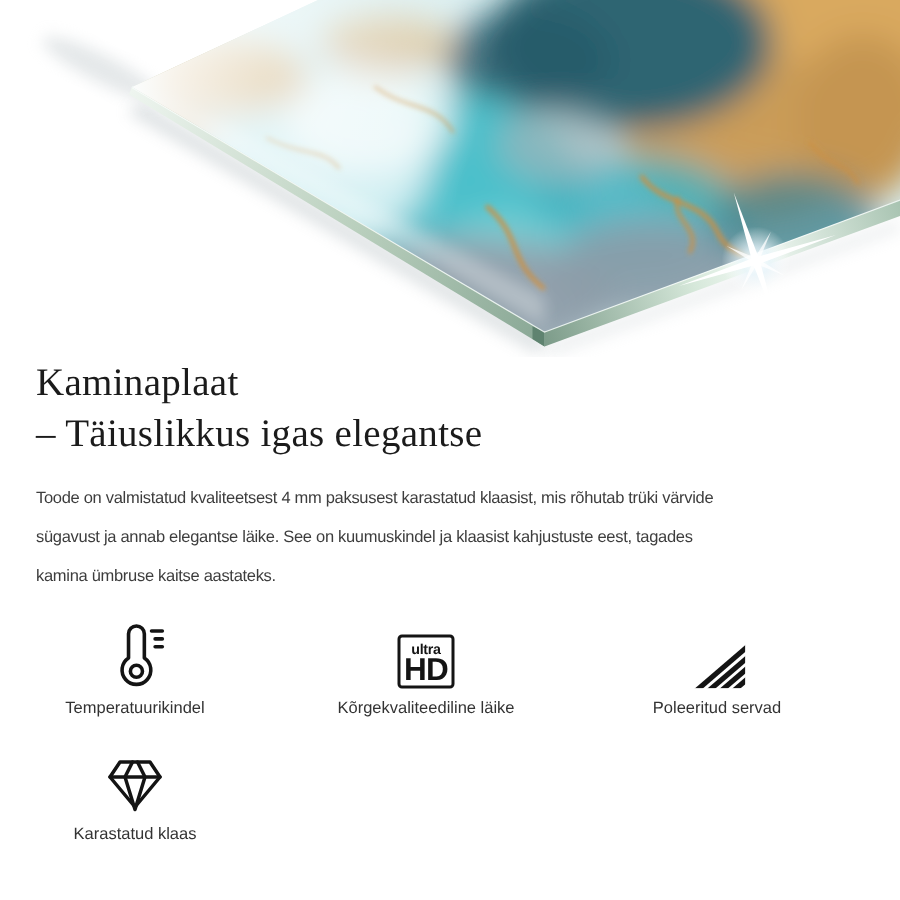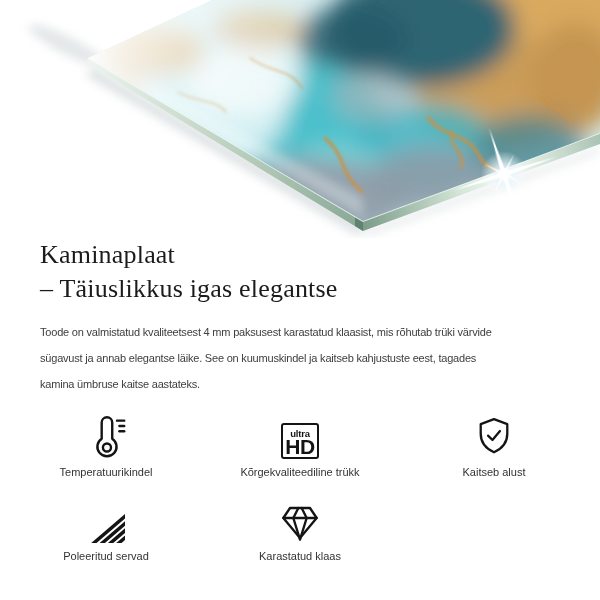--- a/index.html
+++ b/index.html
@@ -5,21 +5,21 @@
   * { box-sizing: border-box; }
   html,body { margin:0; padding:0; }
   body {
     width:600px; height:600px; background:#ffffff; overflow:hidden;
     font-family:"Liberation Sans", sans-serif;
     -webkit-font-smoothing:antialiased;
   }
   .hero { position:relative; width:600px; height:238px; }
   .hero svg { display:block; }
 
-  .content { padding:0 40px; }
+  .content { padding:0 24px; }
 
   h1 {
     margin:0; font-family:"Liberation Serif", serif; font-weight:400;
     font-size:26px; line-height:34px; color:var(--heading_color,#1b1b1b);
     letter-spacing:0.2px;
   }
   h1 span { display:block; }
 
   .desc {
     margin:13px 0 0; font-size:11px; line-height:26px;
@@ -146,21 +146,21 @@
 </div>
 
 <div class="content">
   <h1>
     <span>Kaminaplaat</span>
     <span>– Täiuslikkus igas elegantse</span>
   </h1>
 
   <p class="desc">
     <span>Toode on valmistatud kvaliteetsest 4 mm paksusest karastatud klaasist, mis rõhutab trüki värvide</span>
-    <span>sügavust ja annab elegantse läike. See on kuumuskindel ja kaitseb kahjustuste eest, tagades</span>
+    <span>sügavust ja annab elegantse läike. See on kuumuskindel ja klaasist kahjustuste eest, tagades</span>
     <span>kamina ümbruse kaitse aastateks.</span>
   </p>
 
   <div class="features">
 
     <div class="feature">
       <div class="icon-box">
         <svg width="46" height="46" viewBox="0 0 48 48" fill="none" stroke="#141414" stroke-width="2.5" stroke-linecap="round" stroke-linejoin="round">
           <path d="M19.5 10 a5.5 5.5 0 0 1 11 0 v16.8 a10 10 0 1 1 -11 0 z"></path>
           <circle cx="25" cy="36" r="4.2"></circle>
@@ -172,32 +172,23 @@
       <div class="feature-label">Temperatuurikindel</div>
     </div>
 
     <div class="feature">
       <div class="icon-box">
         <div class="uhd">
           <span class="t1">ultra</span>
           <span class="t2">HD</span>
         </div>
       </div>
-      <div class="feature-label">Kõrgekvaliteediline trükk</div>
-    </div>
-
-    <div class="feature">
-      <div class="icon-box">
-        <svg width="44" height="44" viewBox="0 0 48 48" fill="none" stroke="#141414" stroke-width="2.5" stroke-linecap="round" stroke-linejoin="round">
-          <path d="M24 4.5 L38.5 10 L38.5 20.5 C38.5 31.3 31.9 37.1 24 40.7 C16.1 37.1 9.5 31.3 9.5 20.5 L9.5 10 Z"></path>
-          <path d="M17.5 22.5 L22.3 27.3 L30.5 17.5"></path>
-        </svg>
-      </div>
-      <div class="feature-label">Kaitseb alust</div>
-    </div>
+      <div class="feature-label">Kõrgekvaliteediline läike</div>
+    </div>
+
 
     <div class="feature">
       <div class="icon-box">
         <svg width="37" height="32" viewBox="0 0 36 31">
           <defs>
               <clipPath id="triclip">
                 <path d="M36 0 L36 31 L0 31 Z"></path>
               </clipPath>
             </defs>
           <g clip-path="url(#triclip)" stroke="#141414" stroke-width="3.4">

